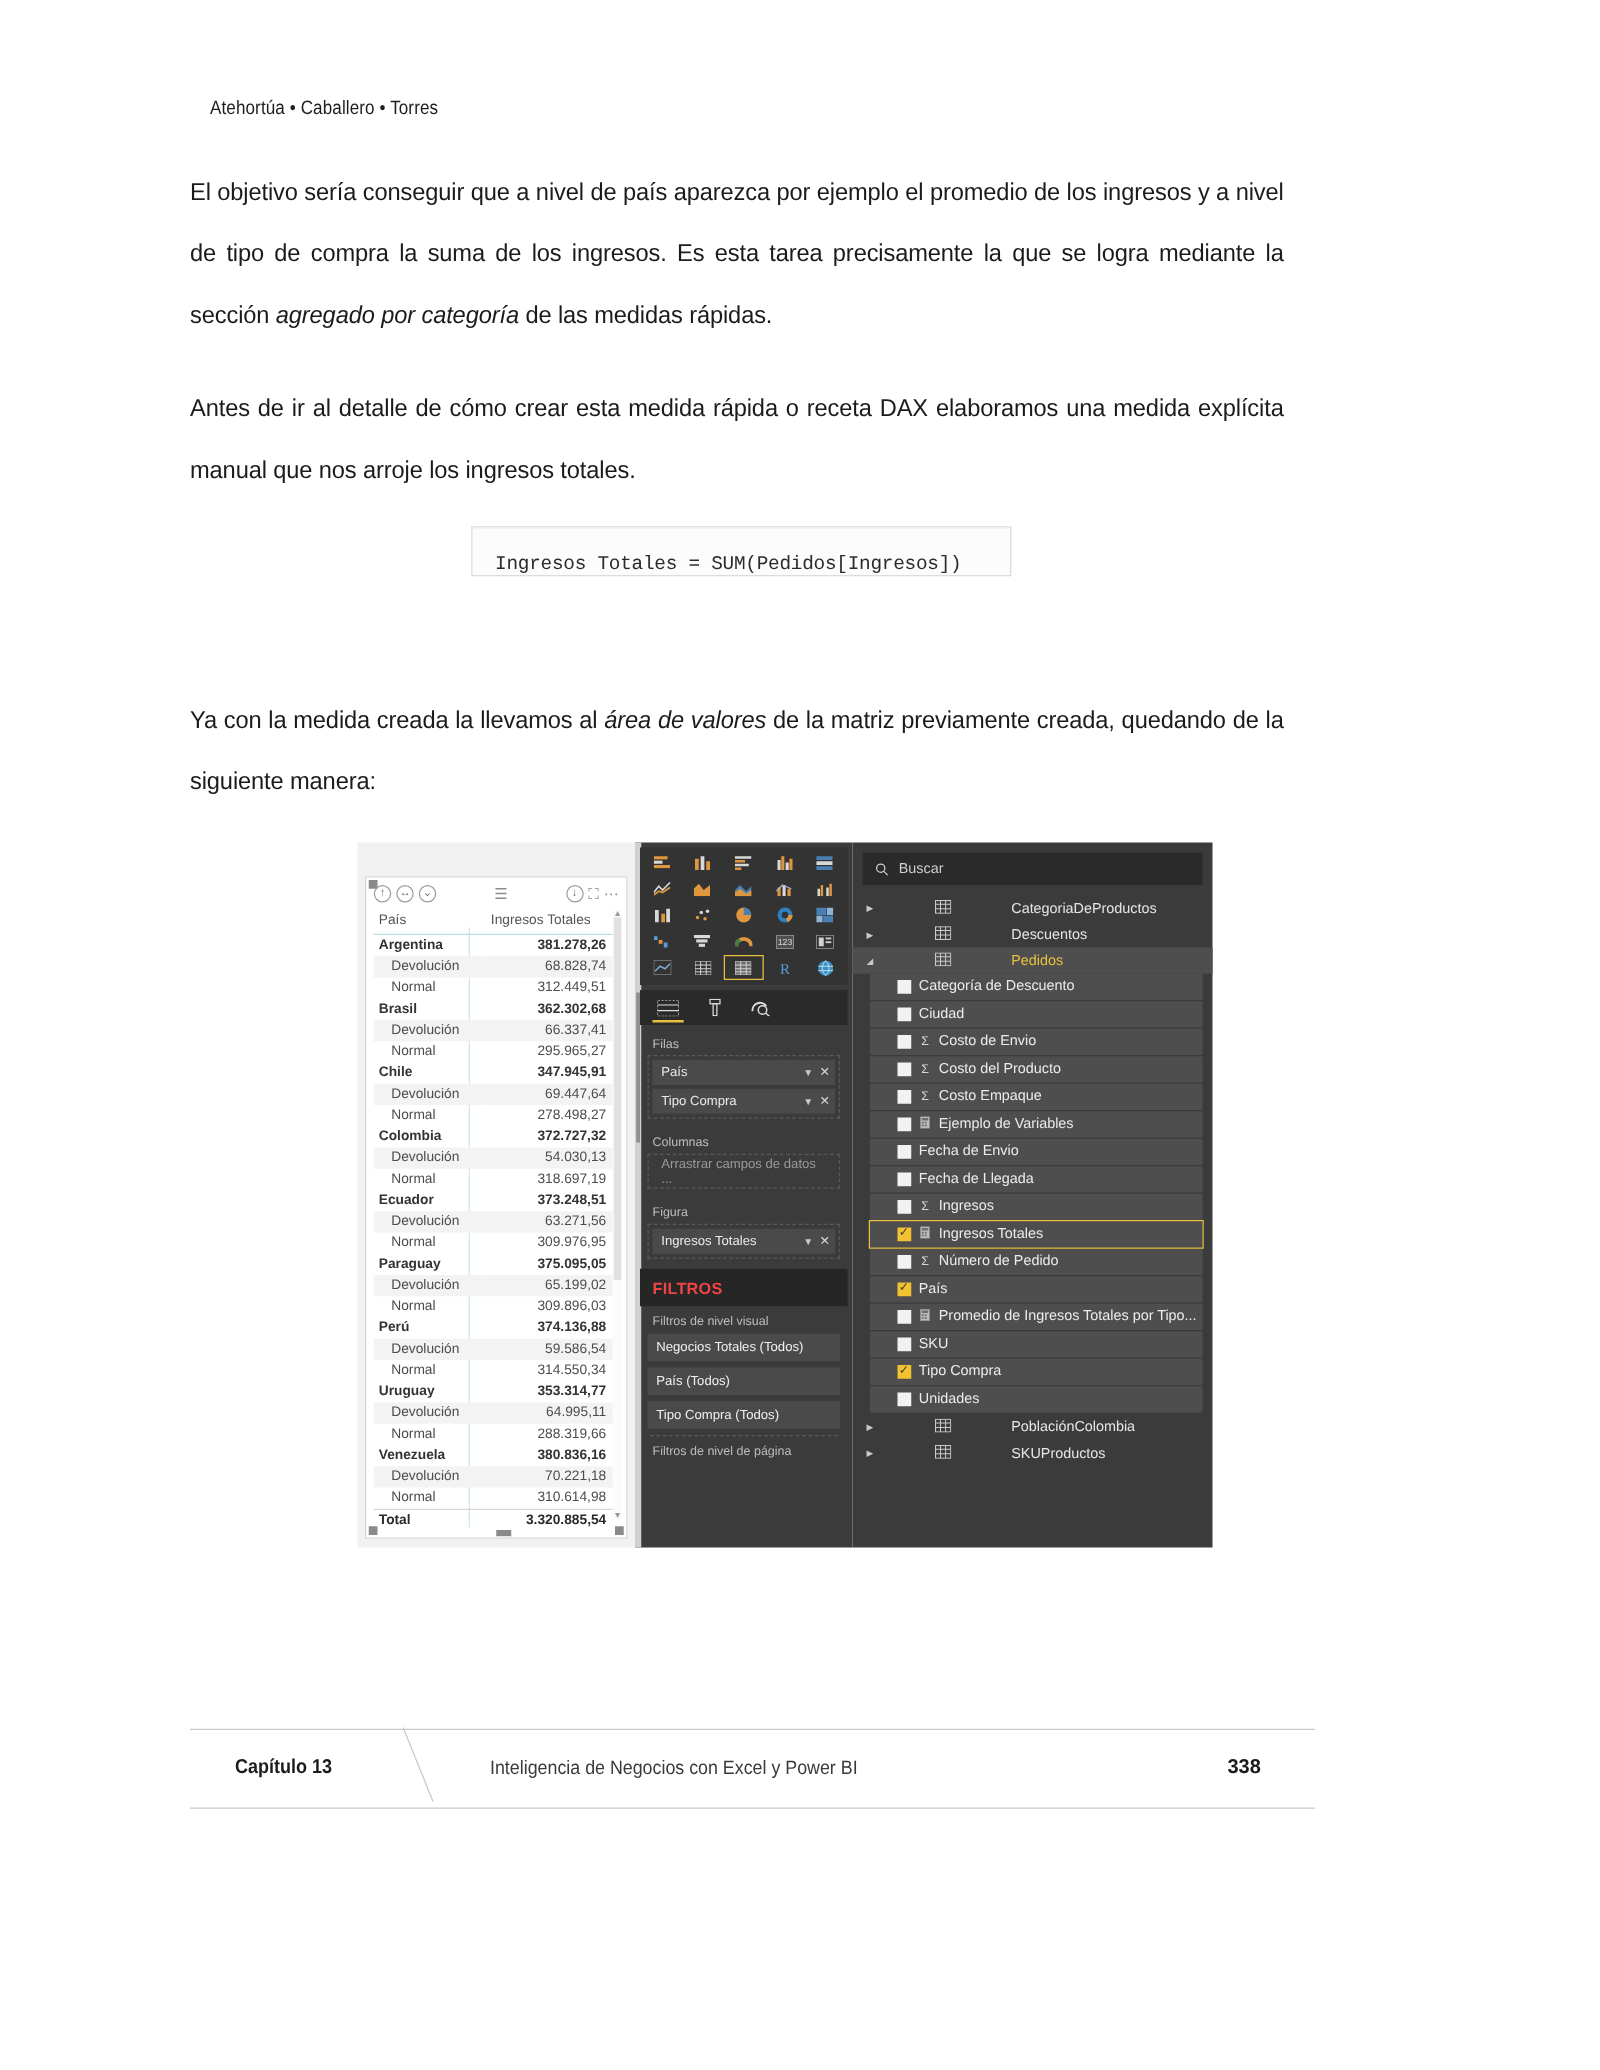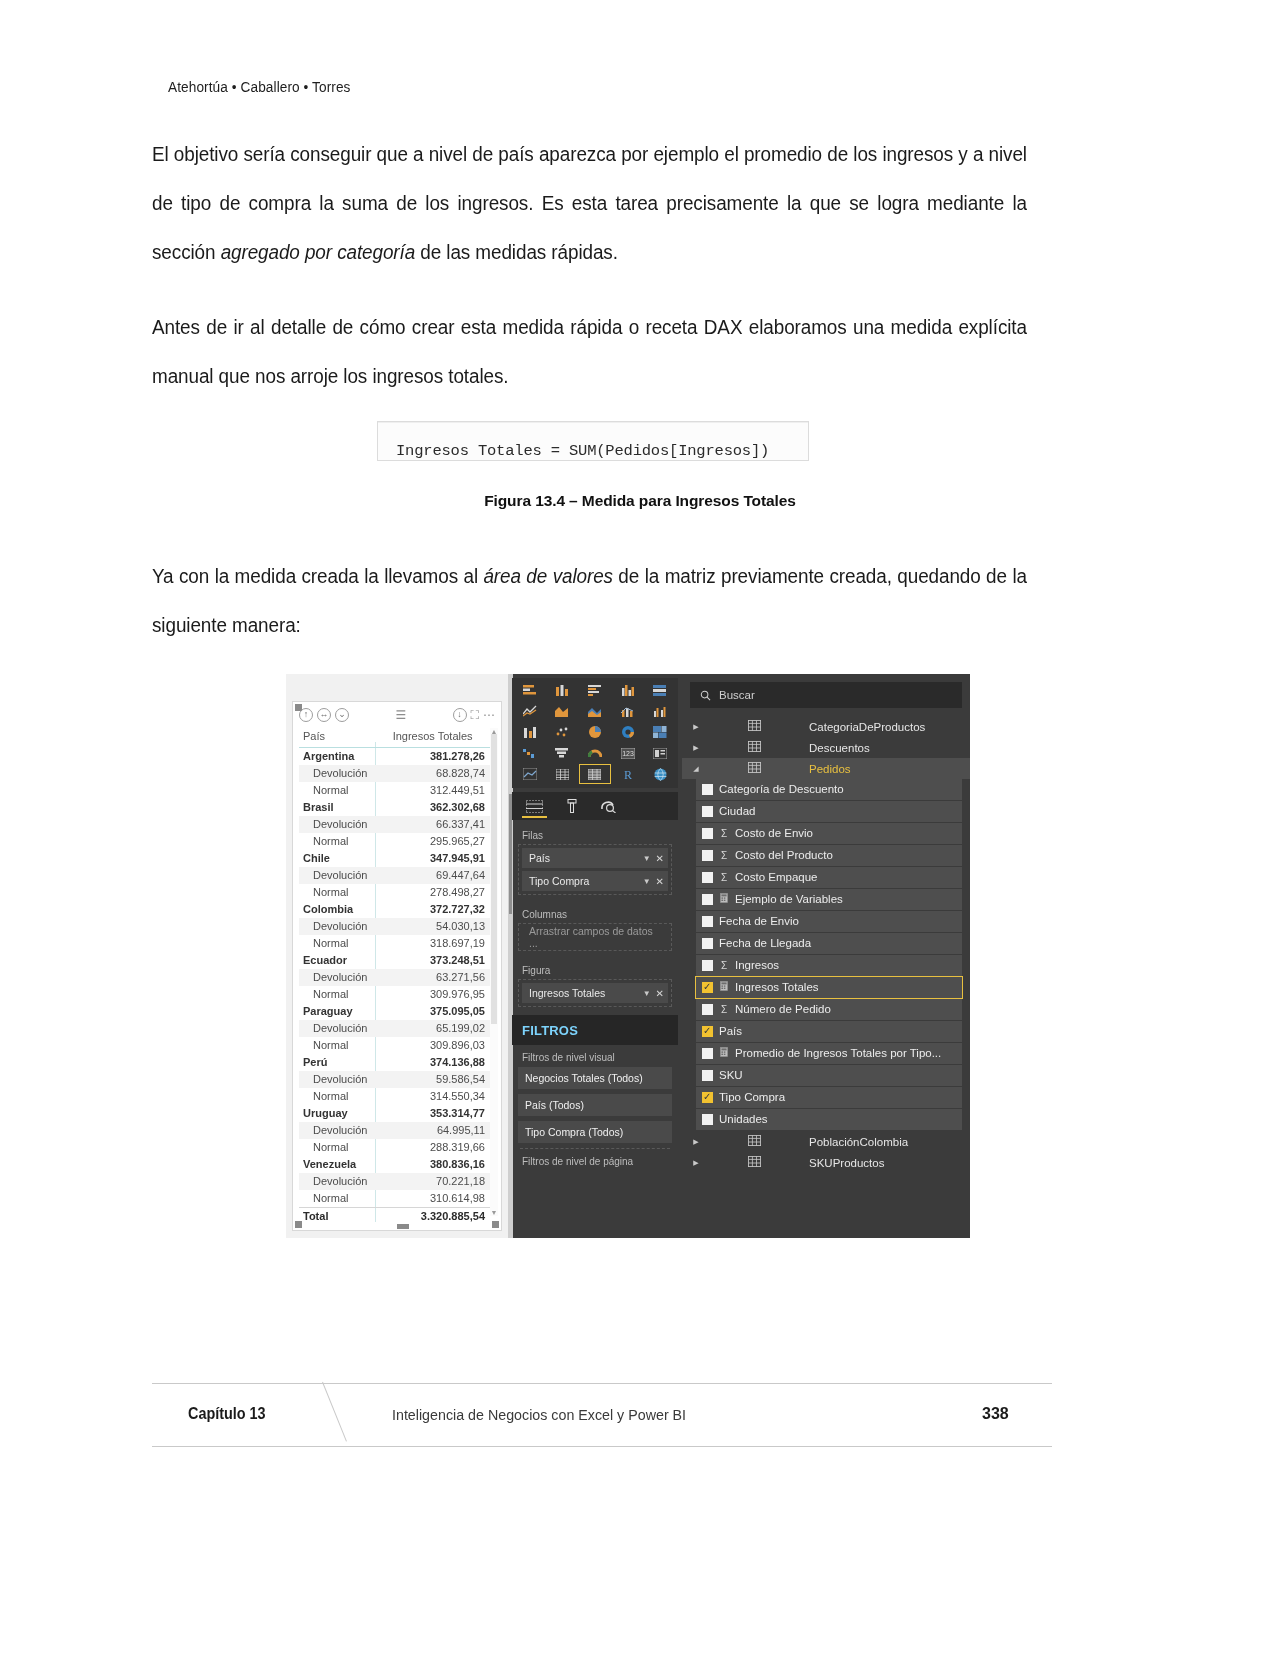--- a/index.html
+++ b/index.html
@@ -157,21 +157,21 @@
     height: 20px; display: flex; align-items: center; padding: 0 4px 0 7px;
     margin-bottom: 3px;
   }
   .pill:last-child { margin-bottom: 0; }
   .pill .pname { flex: 1; white-space: nowrap; overflow: hidden; }
   .pill .caret { color: #c9c9c9; font-size: 8px; margin-right: 5px; }
   .pill .x { color: #d6d6d6; font-size: 10px; }
   .pill.empty { background: transparent; color: #9a9a9a; font-style: normal; }
 
   .filtros-bar {
-    background: #262626; color: #7dd3fc; font-size: 13px; font-weight: bold;
+    background: #262626; color: #ef4444; font-size: 13px; font-weight: bold;
     height: 30px; display: flex; align-items: center; padding-left: 10px;
     letter-spacing: .2px;
   }
   .filter-sub { color: #bdbdbd; font-size: 10px; padding: 7px 0 4px 10px; }
   .fpill {
     background: #4a4a4a; color: #f0f0f0; font-size: 10.5px;
     height: 22px; display: flex; align-items: center; padding-left: 7px;
     margin: 0 6px 5px 6px;
   }
   .fsep { border-top: 1px dashed #5a5a5a; margin: 4px 8px 0 8px; }
@@ -199,21 +199,21 @@
     padding-left: 10px; font-size: 11.5px; color: #e8e8e8;
   }
   .tnode.tbl { color: #e6e6e6; gap: 48px; }
   .tnode.tbl.open { background: #4e4e4e; color: #e8c040; }
   .tri { width: 8px; font-size: 7px; color: #c9c9c9; text-align: center; }
   .tbl-ico { width: 13px; height: 11px; }
 
   .fnode {
     height: 20.5px; margin: 0 8px 1.5px 14px;
     background: #4e4e4e; display: flex; align-items: center; gap: 6px;
-    padding-left: 6px; font-size: 11.5px; color: #ececec;
+    padding-left: 22px; font-size: 11.5px; color: #ececec;
   }
   .fnode.hl { outline: 1.5px solid #e8c040; outline-offset: 0px; }
   .cbox {
     width: 11px; height: 11px; background: #f2f2f2; flex: none;
     display: inline-block; position: relative;
   }
   .cbox.on { background: #f2c230; }
   .cbox.on::after {
     content: "\2713"; position: absolute; left: 1px; top: -2px;
     font-size: 10px; color: #3a3a3a; line-height: 13px;
@@ -260,21 +260,20 @@
     <p class="para" style="margin-top:26px">Antes de ir al detalle de cómo crear esta medida rápida o receta DAX elaboramos una medida explícita manual que nos arroje los ingresos totales.</p>
   </div>
 
   <div class="dax-wrap">
     <div class="dax-box">
       <span class="dax-code">Ingresos Totales = </span>
         <span class="dax-code fn">SUM</span>
         <span class="dax-code">(Pedidos[Ingresos])</span>
     </div>
   </div>
-  <div class="caption c1">Figura 13.4 – Medida para Ingresos Totales</div>
 
   <div class="body-col" style="top:552px">
     <p class="para just-all"><span>Ya con la medida creada la llevamos al </span><em class="it">área de valores</em><span> de la matriz previamente creada, quedando de la siguiente manera:</span></p>
   </div>
 
   <div class="shot">
 
     <div class="visual-pane">
       <div class="matrix-card">
         <div class="corner-tl"></div>

